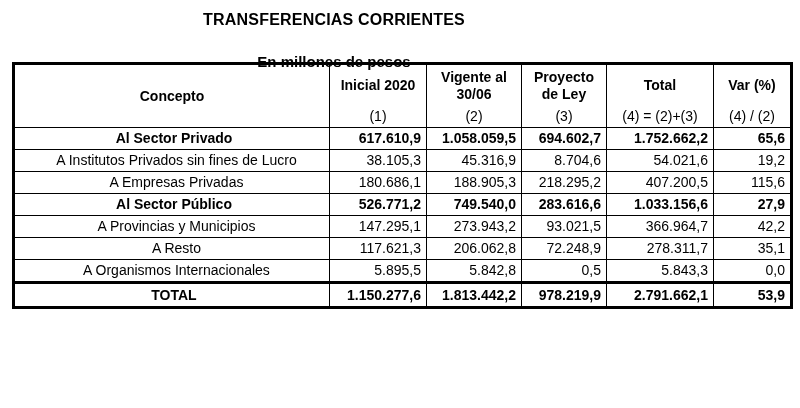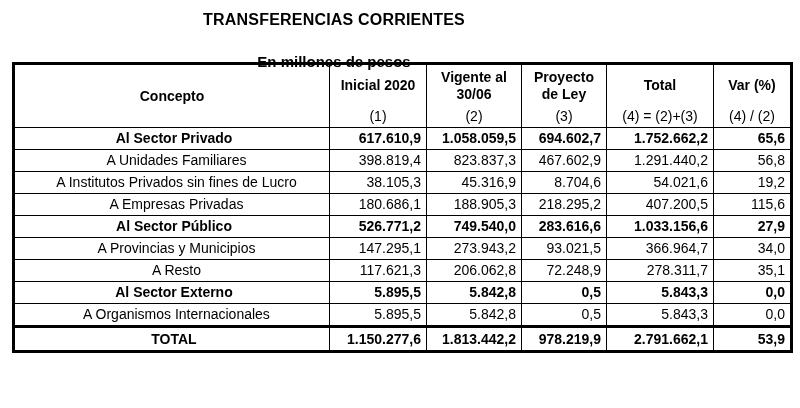--- a/index.html
+++ b/index.html
@@ -111,28 +111,20 @@
     <tbody>
       <tr class="section">
         <td class="c">Al Sector Privado</td>
         <td class="n">617.610,9</td>
         <td class="n">1.058.059,5</td>
         <td class="n">694.602,7</td>
         <td class="n">1.752.662,2</td>
         <td class="n">65,6</td>
       </tr>
       <tr>
-        <td class="c">A Unidades Familiares</td>
-        <td class="n">398.819,4</td>
-        <td class="n">823.837,3</td>
-        <td class="n">467.602,9</td>
-        <td class="n">1.291.440,2</td>
-        <td class="n">56,8</td>
-      </tr>
-      <tr>
         <td class="c">A Institutos Privados sin fines de Lucro</td>
         <td class="n">38.105,3</td>
         <td class="n">45.316,9</td>
         <td class="n">8.704,6</td>
         <td class="n">54.021,6</td>
         <td class="n">19,2</td>
       </tr>
       <tr>
         <td class="c">A Empresas Privadas</td>
         <td class="n">180.686,1</td>
@@ -148,37 +140,29 @@
         <td class="n">283.616,6</td>
         <td class="n">1.033.156,6</td>
         <td class="n">27,9</td>
       </tr>
       <tr>
         <td class="c">A Provincias y Municipios</td>
         <td class="n">147.295,1</td>
         <td class="n">273.943,2</td>
         <td class="n">93.021,5</td>
         <td class="n">366.964,7</td>
-        <td class="n">34,0</td>
+        <td class="n">42,2</td>
       </tr>
       <tr>
         <td class="c">A Resto</td>
         <td class="n">117.621,3</td>
         <td class="n">206.062,8</td>
         <td class="n">72.248,9</td>
         <td class="n">278.311,7</td>
         <td class="n">35,1</td>
-      </tr>
-      <tr class="section">
-        <td class="c">Al Sector Externo</td>
-        <td class="n">5.895,5</td>
-        <td class="n">5.842,8</td>
-        <td class="n">0,5</td>
-        <td class="n">5.843,3</td>
-        <td class="n">0,0</td>
       </tr>
       <tr>
         <td class="c">A Organismos Internacionales</td>
         <td class="n">5.895,5</td>
         <td class="n">5.842,8</td>
         <td class="n">0,5</td>
         <td class="n">5.843,3</td>
         <td class="n">0,0</td>
       </tr>
       <tr class="grand">

